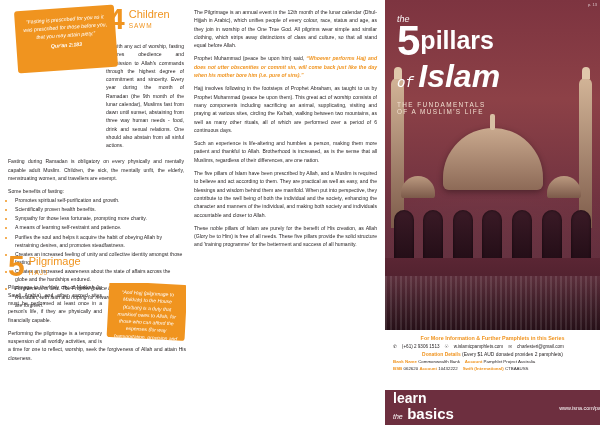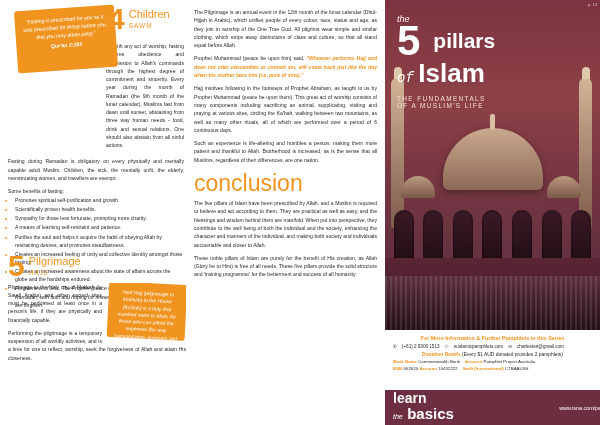--- a/index.html
+++ b/index.html
@@ -149,23 +149,23 @@
   .crowd {
     position:absolute; left:0; top:276px; width:215px; height:54px;
     background:
       repeating-linear-gradient(90deg, rgba(255,255,255,0.10) 0 2px, rgba(0,0,0,0) 2px 5px),
       linear-gradient(180deg, rgba(255,255,255,0.06), rgba(0,0,0,0.35));
   }
 
   .title-wrap { position:absolute; left:12px; top:14px; color:#ffffff; }
   .t-the { font-size:9px; font-style:italic; opacity:0.95; }
   .t-5 { font-size:42px; font-weight:bold; line-height:0.8; display:inline-block; vertical-align:middle;}
-  .t-pillars { font-size:21px; font-weight:bold; display:inline-block; vertical-align:middle; margin-left:13px;}
+  .t-pillars { font-size:25px; font-weight:bold; display:inline-block; vertical-align:middle; margin-left:0;}
   .t-of { font-size:14px; font-style:italic;font-family:Liberation Mono, monospace; }
-  .t-islam { font-size:26px; font-weight:bold; }
+  .t-islam { font-size:32px; font-weight:bold;font-style:italic; }
   .t-tag { font-size:6.4px; letter-spacing:1.4px; margin-top:6px; color:#f1dfd0; }
   .t-tag2 { font-size:6.4px; letter-spacing:1.4px; color:#f1dfd0; }
 
   .contact {
     position:absolute; left:0; top:330px; width:215px; height:60px;
     background:#ffffff; color:#231f20;
     padding:5px 8px; box-sizing:border-box;
   }
   .c-head { color:#f0941f; font-size:5.4px; font-weight:bold; text-align:center; margin-bottom:3px; }
   .c-line { font-size:4.6px; margin-bottom:2px; display:flex; gap:5px; flex-wrap:wrap; }
@@ -246,21 +246,20 @@
     <div class="mid-text">
       <p>The Pilgrimage is an annual event in the 12th month of the lunar calendar (Dhul-Hijjah in Arabic), which unifies people of every colour, race, status and age, as they join in worship of the One True God. All pilgrims wear simple and similar clothing, which strips away distinctions of class and culture, so that all stand equal before Allah.</p>
       <p>
         <span>Prophet Muhammad (peace be upon him) said,</span>
         <span class="bold-or">“Whoever performs Hajj and does not utter obscenities or commit sin, will come back just like the day when his mother bore him (i.e. pure of sins).”</span>
       </p>
       <p>Hajj involves following in the footsteps of Prophet Abraham, as taught to us by Prophet Muhammad (peace be upon them). This great act of worship consists of many components including sacrificing an animal, supplicating, visiting and praying at various sites, circling the Ka'bah, walking between two mountains, as well as many other rituals, all of which are performed over a period of 6 continuous days.</p>
       <p>Such an experience is life-altering and humbles a person, making them more patient and thankful to Allah. Brotherhood is increased, as is the sense that all Muslims, regardless of their differences, are one nation.</p>
     </div>
 
-    <div class="concl-title">conclusion</div>
 
     <div class="mid-text">
       <p>The five pillars of Islam have been prescribed by Allah, and a Muslim is required to believe and act according to them. They are practical as well as easy, and the blessings and wisdom behind them are manifold. When put into perspective, they contribute to the well being of both the individual and the society, enhancing the character and manners of the individual, and making both society and individuals accountable and closer to Allah.</p>
       <p>These noble pillars of Islam are purely for the benefit of His creation, as Allah (Glory be to Him) is free of all needs. These five pillars provide the solid structure and 'training programme' for the betterment and success of all humanity.</p>
     </div>
   </div>
 
   <div class="col-right">
 
     <div class="mosque">

